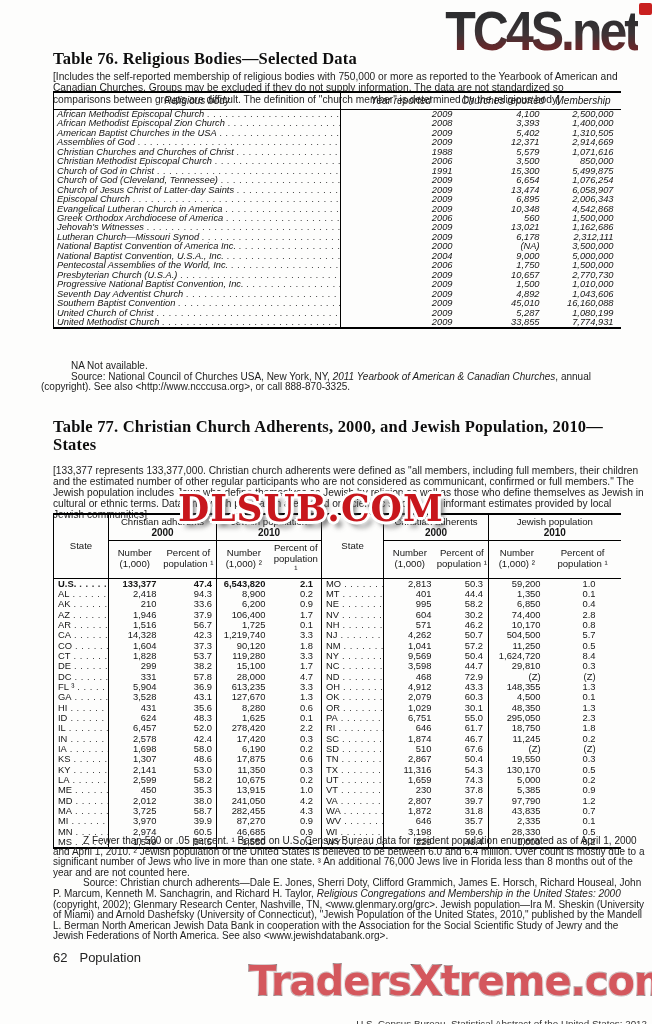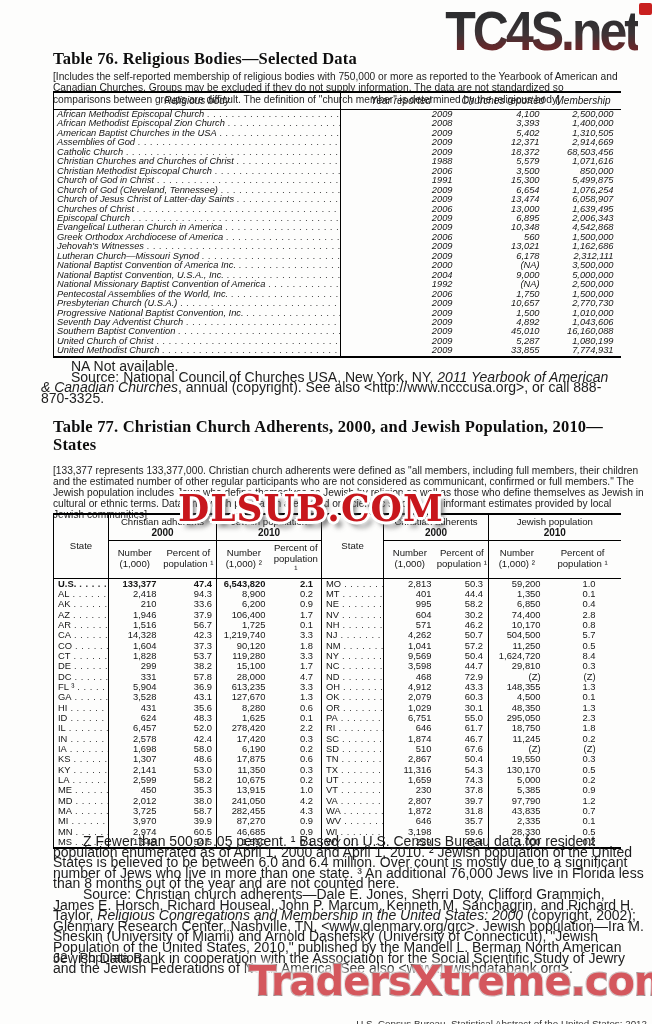--- a/index.html
+++ b/index.html
@@ -20,21 +20,21 @@
     -webkit-text-stroke:2px #3c0e11;paint-order:stroke fill;
     text-shadow:0 0 6px #fff,0 0 6px #fff,0 0 10px #fff;z-index:30;}
   
   .t-title{position:absolute;left:53px;width:580px;font-family:"Liberation Serif","DejaVu Serif",serif;
     font-weight:bold;font-size:16.5px;line-height:18px;color:#0e0e0e;letter-spacing:.2px;}
   .t76-title{top:36px;}
   .t77-title{top:404px;}
   .note{position:absolute;left:53px;font-size:10.2px;line-height:11.2px;color:#1c1c1c;}
   .t76-note{top:61px;width:567px;}
   .t77-note{top:456px;width:592px;line-height:10.9px;}
-  .fn-block{position:absolute;font-size:14px;line-height:10.6px;color:#1c1c1c;}
+  .fn-block{position:absolute;font-size:10px;line-height:10.6px;color:#1c1c1c;}
   .fn-p{margin:0;text-indent:30px;}
   .t76-fn{left:41px;top:361px;width:580px;}
   .t77-fn{left:53px;top:836px;width:595px;}
   .em{font-style:italic;}
   
   table{border-collapse:collapse;table-layout:fixed;}
   .tbl76{position:absolute;left:53px;top:91px;width:567px;
     border-top:2px solid #000;border-bottom:2px solid #000;border-left:1px solid #000;font-style:italic;}
   .tbl76 th{font-weight:normal;font-size:10px;padding:2px 0 3px;border-bottom:1px solid #000;text-align:center;}
   .tbl76 .h-name{border-right:1px solid #000;}
@@ -129,29 +129,20 @@
           <td class="c-name">
             <span class="lbl">Assemblies of God</span>
             <span class="dots"></span>
           </td>
           <td class="c-year">2009</td>
           <td class="c-ch">12,371</td>
           <td class="c-mem">2,914,669</td>
         </tr>
         <tr>
           <td class="c-name">
-            <span class="lbl">Catholic Church</span>
-            <span class="dots"></span>
-          </td>
-          <td class="c-year">2009</td>
-          <td class="c-ch">18,372</td>
-          <td class="c-mem">68,503,456</td>
-        </tr>
-        <tr>
-          <td class="c-name">
             <span class="lbl">Christian Churches and Churches of Christ</span>
             <span class="dots"></span>
           </td>
           <td class="c-year">1988</td>
           <td class="c-ch">5,579</td>
           <td class="c-mem">1,071,616</td>
         </tr>
         <tr>
           <td class="c-name">
             <span class="lbl">Christian Methodist Episcopal Church</span>
@@ -183,29 +174,20 @@
           <td class="c-name">
             <span class="lbl">Church of Jesus Christ of Latter-day Saints</span>
             <span class="dots"></span>
           </td>
           <td class="c-year">2009</td>
           <td class="c-ch">13,474</td>
           <td class="c-mem">6,058,907</td>
         </tr>
         <tr>
           <td class="c-name">
-            <span class="lbl">Churches of Christ</span>
-            <span class="dots"></span>
-          </td>
-          <td class="c-year">2006</td>
-          <td class="c-ch">13,000</td>
-          <td class="c-mem">1,639,495</td>
-        </tr>
-        <tr>
-          <td class="c-name">
             <span class="lbl">Episcopal Church</span>
             <span class="dots"></span>
           </td>
           <td class="c-year">2009</td>
           <td class="c-ch">6,895</td>
           <td class="c-mem">2,006,343</td>
         </tr>
         <tr>
           <td class="c-name">
             <span class="lbl">Evangelical Lutheran Church in America</span>
@@ -252,29 +234,20 @@
           <td class="c-mem">3,500,000</td>
         </tr>
         <tr>
           <td class="c-name">
             <span class="lbl">National Baptist Convention, U.S.A., Inc.</span>
             <span class="dots"></span>
           </td>
           <td class="c-year">2004</td>
           <td class="c-ch">9,000</td>
           <td class="c-mem">5,000,000</td>
-        </tr>
-        <tr>
-          <td class="c-name">
-            <span class="lbl">National Missionary Baptist Convention of America</span>
-            <span class="dots"></span>
-          </td>
-          <td class="c-year">1992</td>
-          <td class="c-ch">(NA)</td>
-          <td class="c-mem">2,500,000</td>
         </tr>
         <tr>
           <td class="c-name">
             <span class="lbl">Pentecostal Assemblies of the World, Inc.</span>
             <span class="dots"></span>
           </td>
           <td class="c-year">2006</td>
           <td class="c-ch">1,750</td>
           <td class="c-mem">1,500,000</td>
         </tr>

